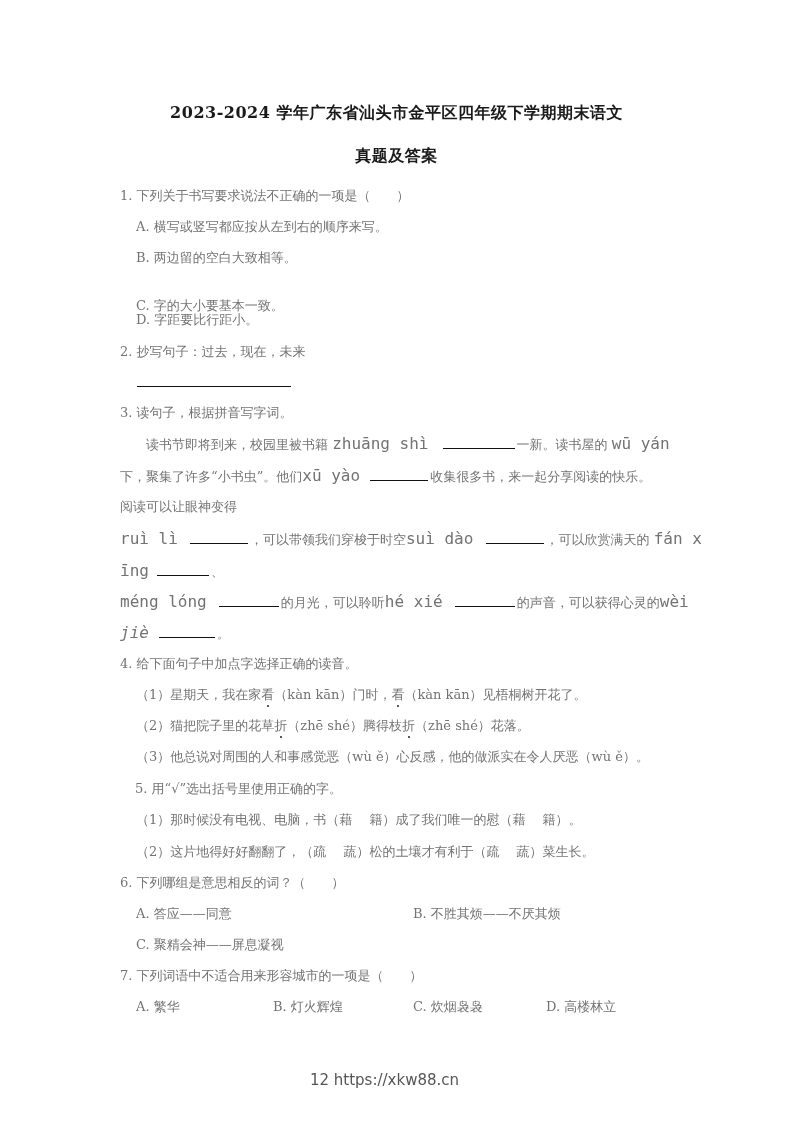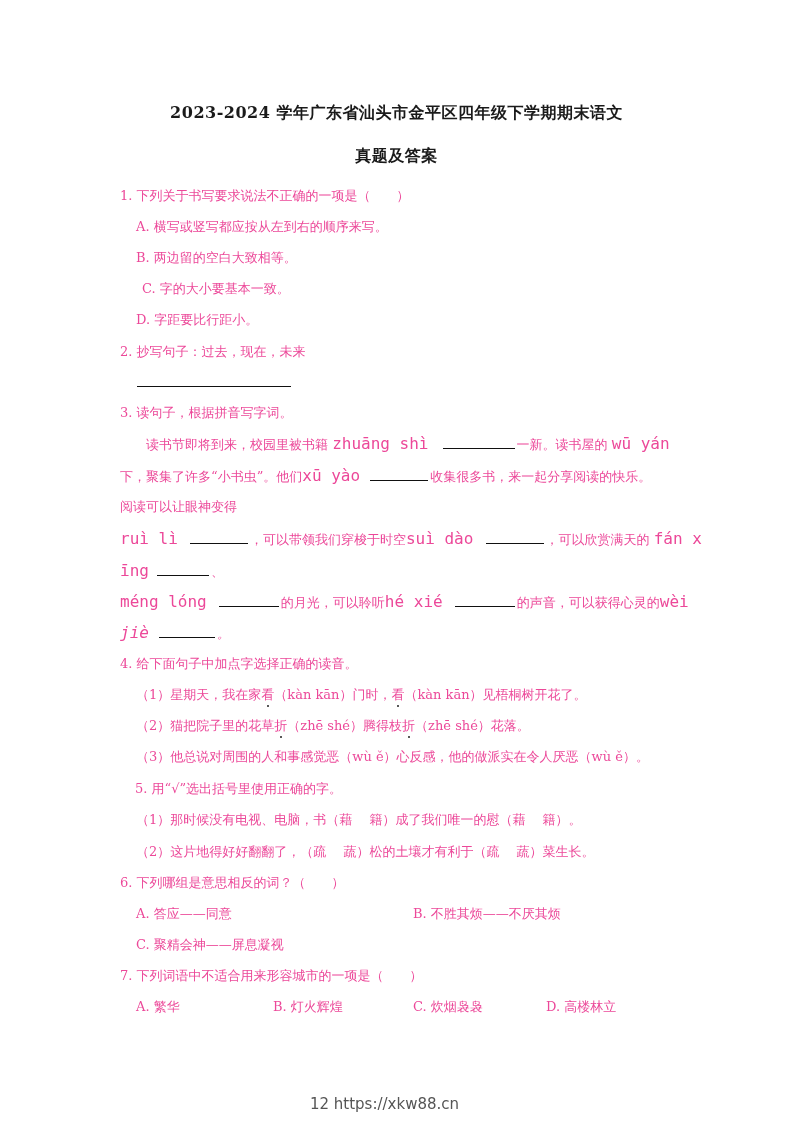--- a/index.html
+++ b/index.html
@@ -8,48 +8,48 @@
       font-family: "DejaVu Serif", "Liberation Serif", serif;
       color: #222222;
     }
     .title {
       position: absolute; left: 0; width: 793px; text-align: center;
       font-family: "DejaVu Serif", serif; font-weight: bold;
       font-size: 16px; color: #1a1a1a; letter-spacing: 0.5px;
     }
     .line {
       position: absolute; font-size: 13px; line-height: 18px; white-space: nowrap;
-      color: #ec4899;
+      color: #737373;
     }
     .blank {
       display: inline-block; border-bottom: 1px solid #111; height: 13px;
       vertical-align: baseline; margin: 0 2px;
     }
     .dot-char { position: relative; display: inline-block; }
     .dot-char::after {
       content: ""; position: absolute; left: 50%; bottom: -3px;
       width: 2px; height: 2px; background: #222; border-radius: 50%;
       transform: translateX(-50%);
     }
     .py { font-family: "DejaVu Sans Mono", "Liberation Mono", monospace; font-size: 16px; letter-spacing: 0; }
     .footer {
       position: absolute; left: 0; width: 769px; top: 1071px; text-align: center;
-      font-family: "DejaVu Sans", "Liberation Sans", sans-serif; font-size: 15px; color: #555; margin-top: 24px;
+      font-family: "DejaVu Sans", "Liberation Sans", sans-serif; font-size: 15px; color: #555;
     }
   </style>
 </head>
 <body>
 
 <div class="title" style="top:103px;">2023-2024 学年广东省汕头市金平区四年级下学期期末语文</div>
 <div class="title" style="top:146px;">真题及答案</div>
 
 <div class="line" style="left:120px; top:187px;">1. 下列关于书写要求说法不正确的一项是（　　）</div>
 <div class="line" style="left:136px; top:218px;">A. 横写或竖写都应按从左到右的顺序来写。</div>
 <div class="line" style="left:136px; top:249px;">B. 两边留的空白大致相等。</div>
-<div class="line" style="left:136px; top:280px;margin-left:6px;">C. 字的大小要基本一致。</div>
+<div class="line" style="left:136px; top:297px;">C. 字的大小要基本一致。</div>
 <div class="line" style="left:136px; top:311px;">D. 字距要比行距小。</div>
 
 <div class="line" style="left:120px; top:343px;">2. 抄写句子：过去，现在，未来</div>
 <div class="line" style="left:137px; top:373px;">
   <span class="blank" style="width:154px; margin:0;"></span>
 </div>
 
 <div class="line" style="left:120px; top:404px;">3. 读句子，根据拼音写字词。</div>
 
 <div class="line" style="left:146px; top:435px;">

